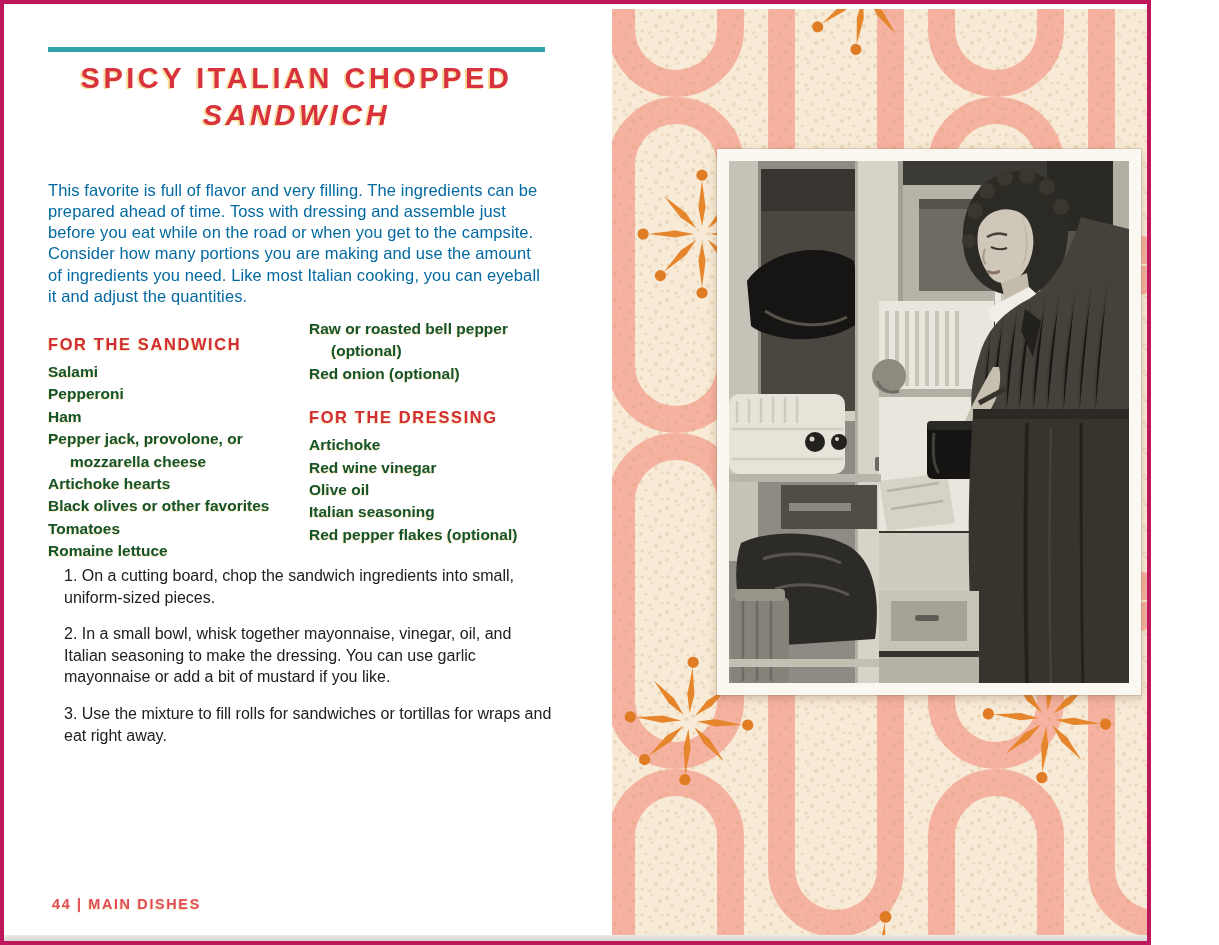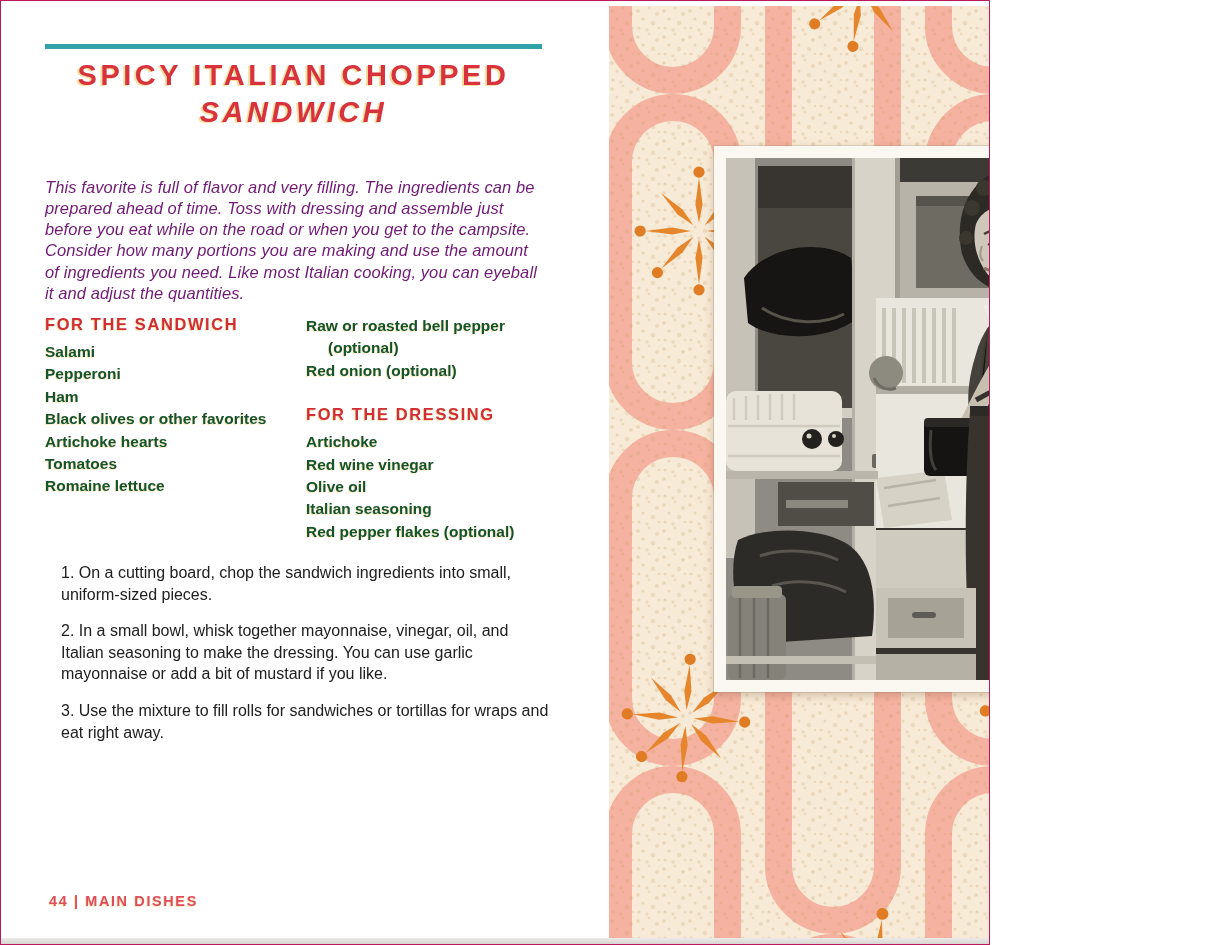--- a/index.html
+++ b/index.html
@@ -1,34 +1,34 @@
 <!DOCTYPE html>
 <html><head>
 <meta charset="utf-8">
 <style>
   html,body{margin:0;padding:0;background:#ffffff;}
   .spread{
-    position:relative;width:990px;height:945px;background:#ffffff;
-    border:1px solid #be185d;box-sizing:border-box;overflow:hidden;
+    position:relative;width:1151px;height:945px;background:#ffffff;
+    border:4px solid #be185d;box-sizing:border-box;overflow:hidden;
     font-family:"Liberation Sans",sans-serif;
   }
   
   .left-page{position:absolute;left:0;top:0;width:608px;height:938px;background:#fff;}
   .rule{position:absolute;left:44px;top:43px;width:497px;height:5px;background:#2fa3a8;}
   .title{
     position:absolute;left:34px;top:56px;width:517px;text-align:center;
     color:#d8323f;font-weight:800;font-size:29px;line-height:37px;letter-spacing:3.5px;
     text-shadow:-2px 1px 0 rgba(243,199,74,0.55);
   }
   .intro{
     position:absolute;left:44px;top:159px;width:492px;
-    font-style:italic;font-size:16.5px;line-height:21.3px;color:#701a75;letter-spacing:0.1px;
+    font-size:16.5px;line-height:21.3px;color:#0369a1;letter-spacing:0.1px;
   }
   .col{position:absolute;top:314px;}
-  .col1{left:44px;width:256px;}
+  .col1{left:44px;width:256px;margin-top:17px;}
   .col2{left:305px;width:248px;}
   .ing-heading{
     color:#d02d38;font-weight:800;font-size:16.5px;letter-spacing:1.6px;
     margin:0 0 7px 0;text-shadow:-1px 1px 0 rgba(243,199,74,0.45);
   }
   .ing-item{
     color:#14532d;font-weight:700;font-size:15.5px;line-height:22.4px;
     padding-left:22px;text-indent:-22px;
     text-shadow:-1px 1px 0 rgba(243,199,74,0.35);
   }
@@ -70,22 +70,23 @@
       <span style="display:block;font-style:italic;">SANDWICH</span>
     </h1>
 
     <p class="intro">This favorite is full of flavor and very filling. The ingredients can be prepared ahead of time. Toss with dressing and assemble just before you eat while on the road or when you get to the campsite. Consider how many portions you are making and use the amount of ingredients you need. Like most Italian cooking, you can eyeball it and adjust the quantities.</p>
 
     <div class="col col1">
       <div class="ing-heading">FOR THE SANDWICH</div>
       <div class="ing-item">Salami</div>
       <div class="ing-item">Pepperoni</div>
       <div class="ing-item">Ham</div>
+      <div class="ing-item">Pepper jack, provolone, or mozzarella cheese</div>
+      <div class="ing-item">Artichoke hearts</div>
       <div class="ing-item">Black olives or other favorites</div>
-      <div class="ing-item">Artichoke hearts</div>
       <div class="ing-item">Tomatoes</div>
       <div class="ing-item">Romaine lettuce</div>
     </div>
 
     <div class="col col2">
       <div class="ing-item">Raw or roasted bell pepper (optional)</div>
       <div class="ing-item">Red onion (optional)</div>
       <div class="col-gap"></div>
       <div class="ing-heading">FOR THE DRESSING</div>
       <div class="ing-item">Artichoke</div>

